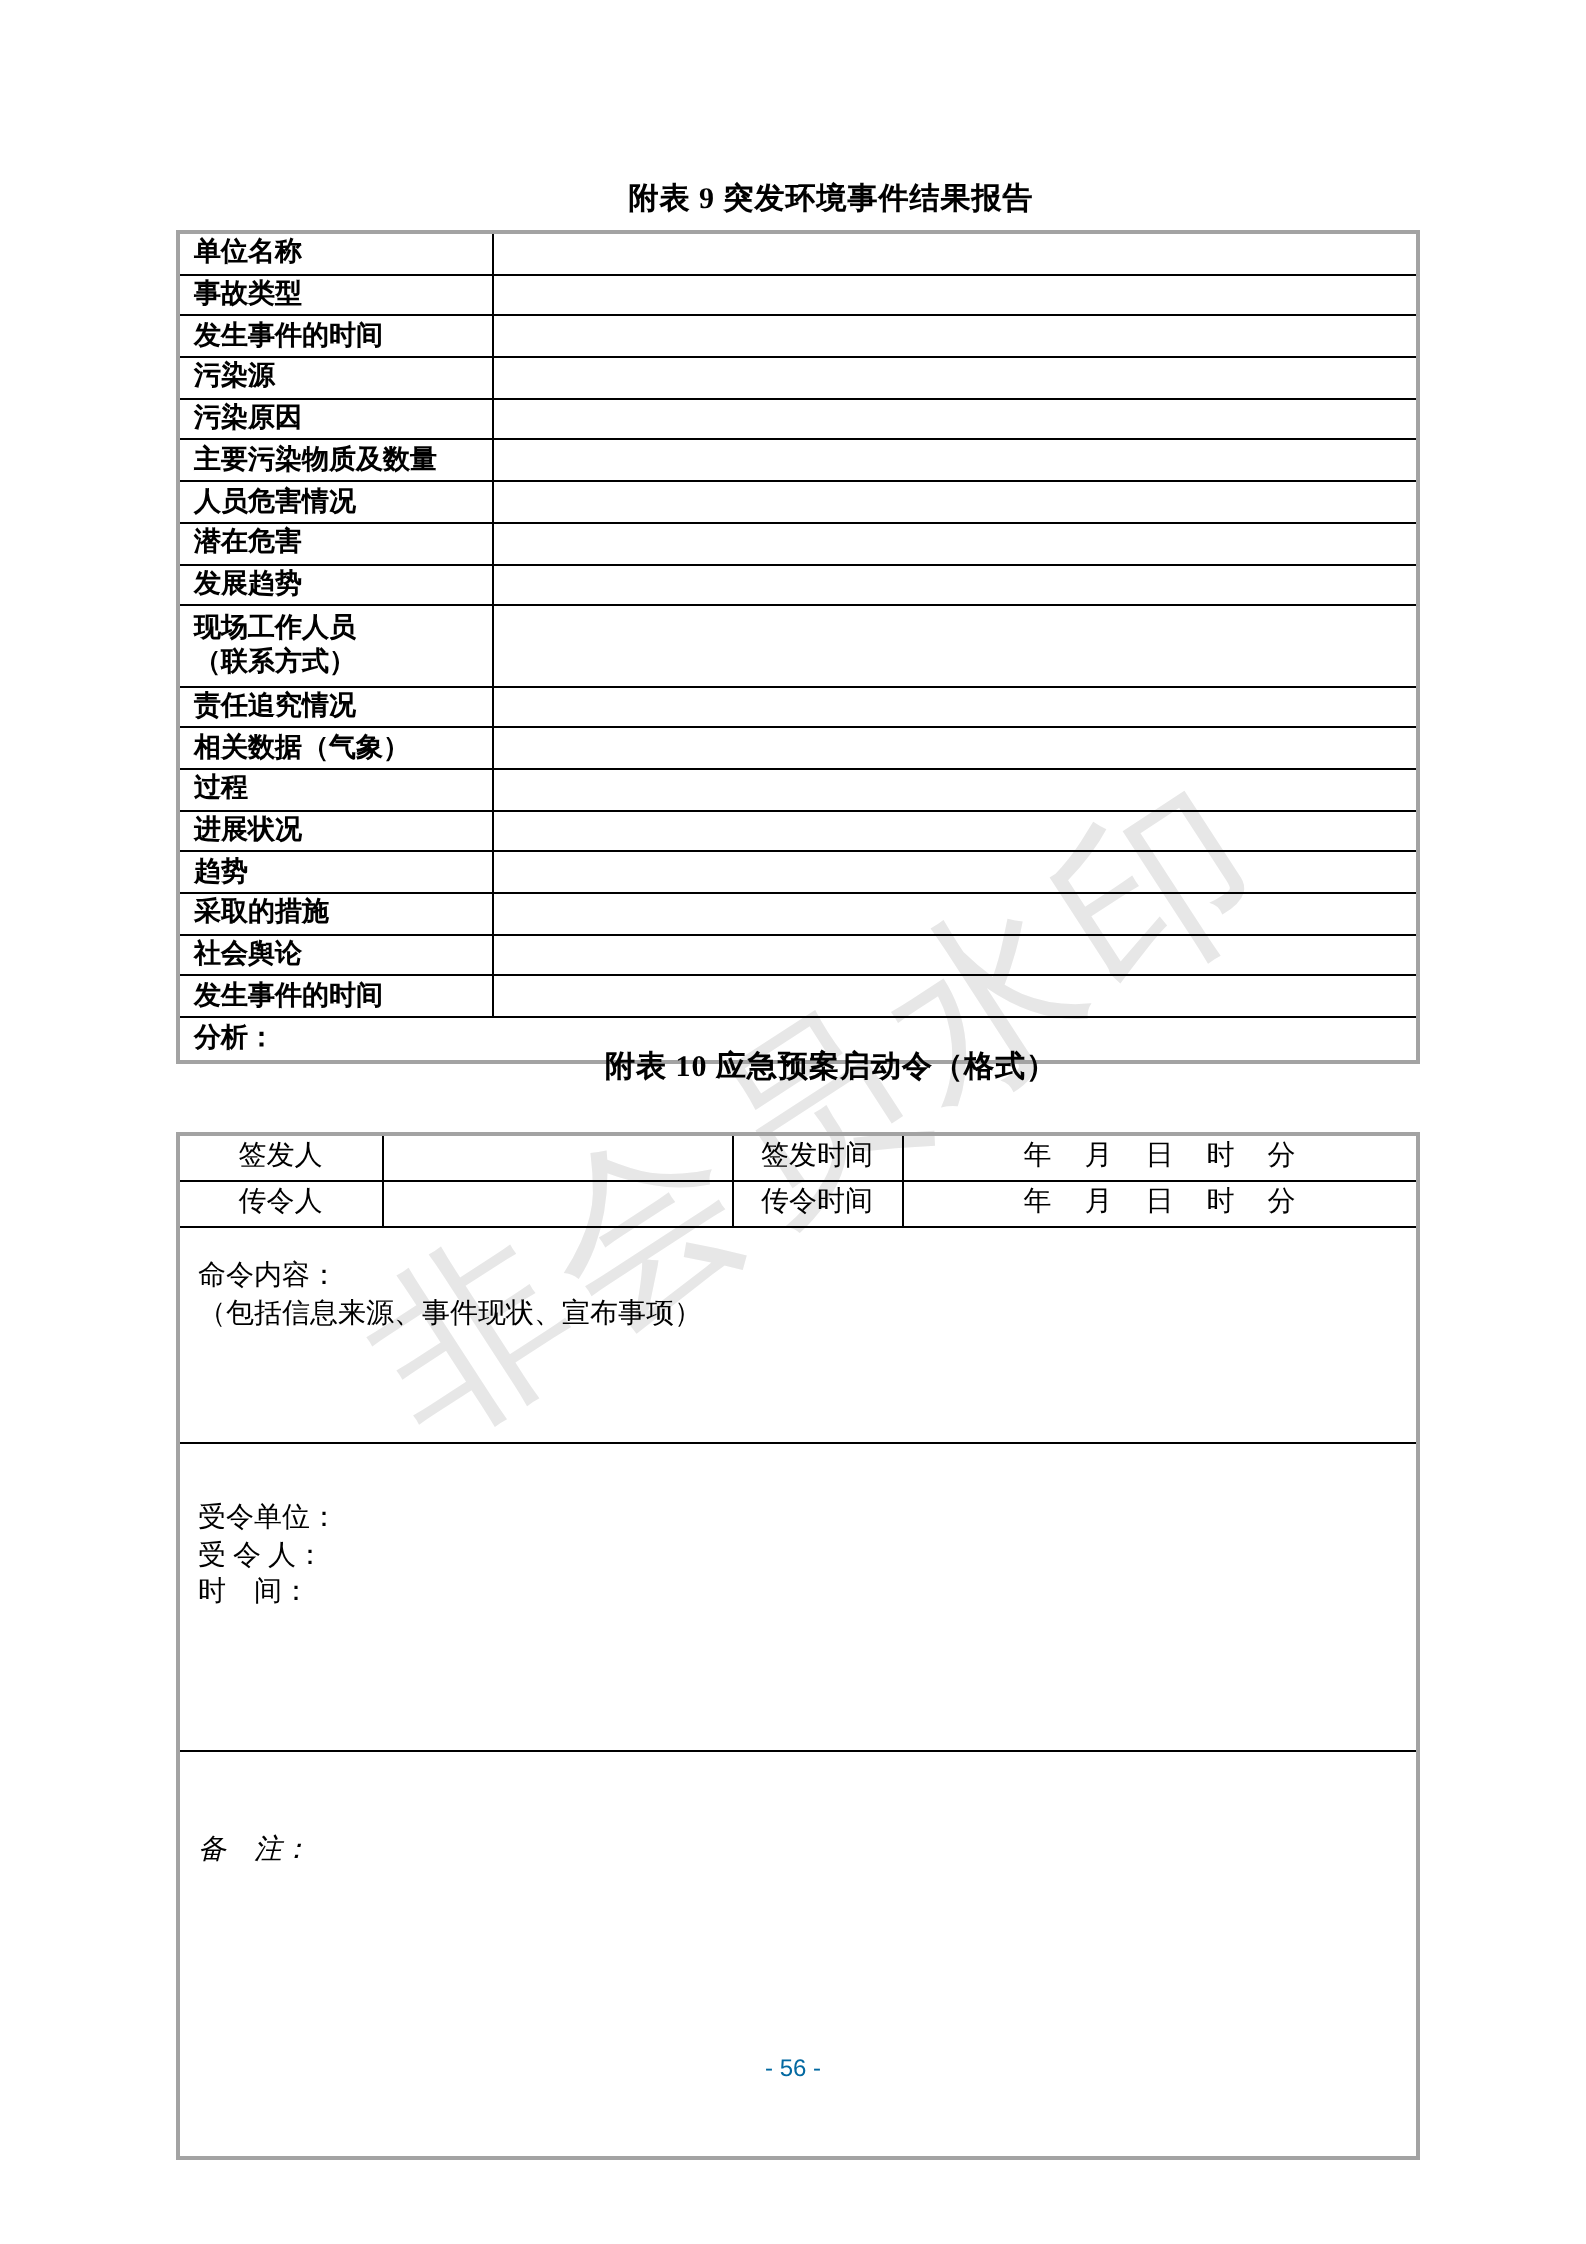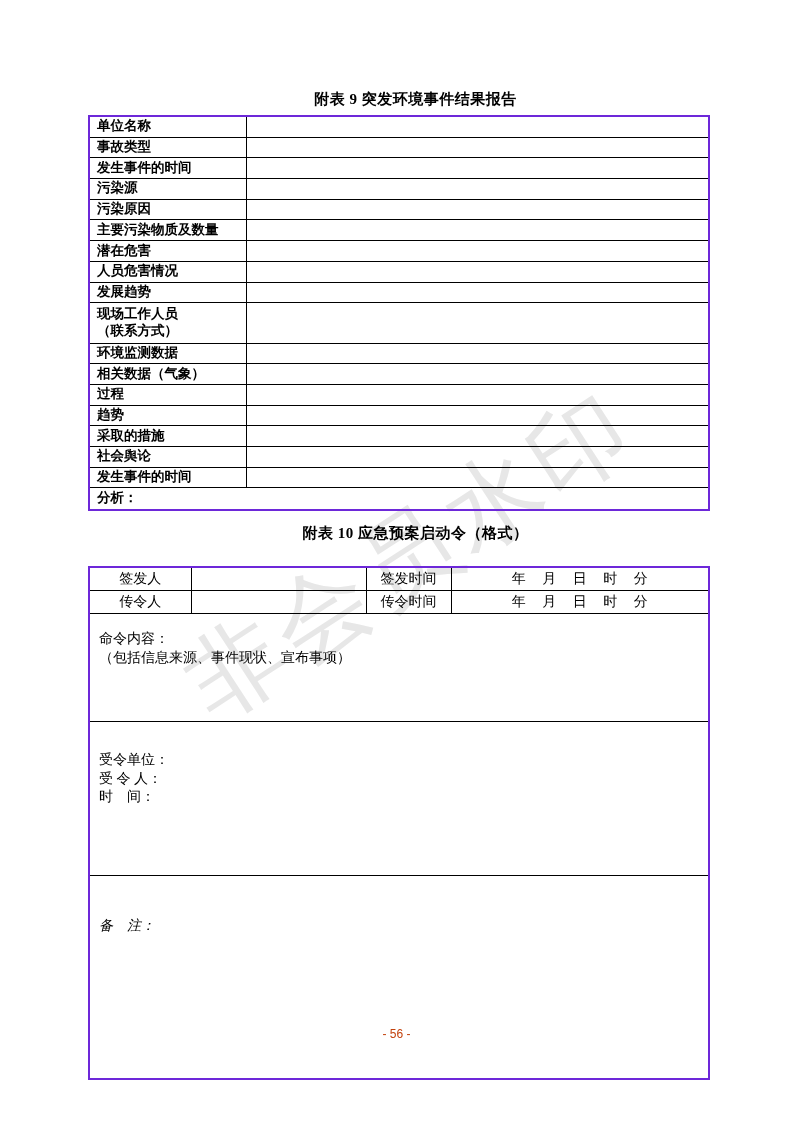--- a/index.html
+++ b/index.html
@@ -54,21 +54,21 @@
     z-index: 1;
   }
   td {
     border: 1px solid #000000;
     padding: 0;
     font-size: 13.5px;
     line-height: 1.25;
     overflow: hidden;
     background: transparent;
   }
-  table.outer { border: 2px solid #6d28d9; }
+  table.outer { border: 2px solid #a3a3a3; }
   
   #table9 { top: 115px; }
   #table9 tr.s  td { height: 19.7px; }
   #table9 tr.d  td { height: 39.4px; }
   #table9 tr.an td { height: 21px; }
   #table9 td.lbl {
     font-weight: bold;
     padding-left: 7px;
     white-space: pre-line;
     vertical-align: middle;
@@ -89,21 +89,21 @@
   #table10 td.note { height: 157px; padding: 41px 10px 4px 9px; font-style: italic; }
   
   .footer {
     position: absolute;
     left: 0;
     top: 1027px;
     width: 793px;
     text-align: center;
     font-family: "Liberation Sans", sans-serif;
     font-size: 12px;
-    color: #c2410c;
+    color: #0369a1;
     z-index: 2;
   }
 </style>
 </head>
 <body>
 
 <div class="page">
 
   <div class="watermark">非会员水印</div>
 
@@ -133,46 +133,50 @@
         </tr>
     <tr class="s">
           <td class="lbl">污染原因</td>
           <td class="val"></td>
         </tr>
     <tr class="s">
           <td class="lbl">主要污染物质及数量</td>
           <td class="val"></td>
         </tr>
     <tr class="s">
+          <td class="lbl">人员危害情况</td>
+          <td class="val"></td>
+        </tr>
+    <tr class="s">
           <td class="lbl">潜在危害</td>
-          <td class="val"></td>
-        </tr>
-    <tr class="s">
-          <td class="lbl">人员危害情况</td>
           <td class="val"></td>
         </tr>
     <tr class="s">
           <td class="lbl">发展趋势</td>
           <td class="val"></td>
         </tr>
     <tr class="d">
           <td class="lbl">现场工作人员
 （联系方式）</td>
           <td class="val"></td>
         </tr>
     <tr class="s">
-          <td class="lbl">环境监测数据</td>
+          <td class="lbl">责任追究情况</td>
           <td class="val"></td>
         </tr>
     <tr class="s">
           <td class="lbl">相关数据（气象）</td>
           <td class="val"></td>
         </tr>
     <tr class="s">
           <td class="lbl">过程</td>
+          <td class="val"></td>
+        </tr>
+    <tr class="s">
+          <td class="lbl">进展状况</td>
           <td class="val"></td>
         </tr>
     <tr class="s">
           <td class="lbl">趋势</td>
           <td class="val"></td>
         </tr>
     <tr class="s">
           <td class="lbl">采取的措施</td>
           <td class="val"></td>
         </tr>

